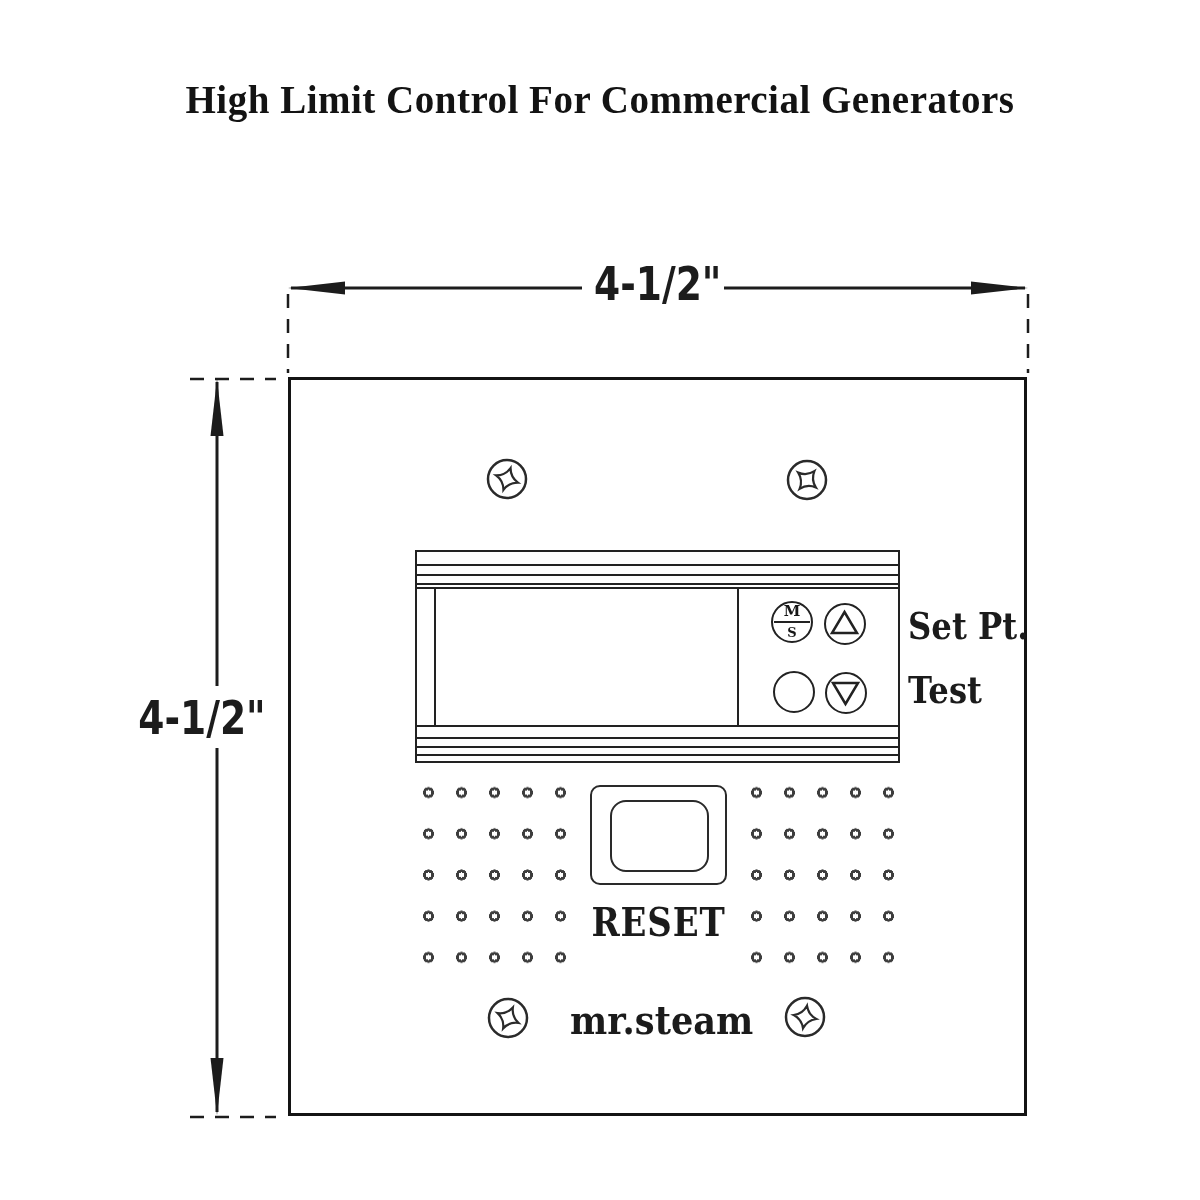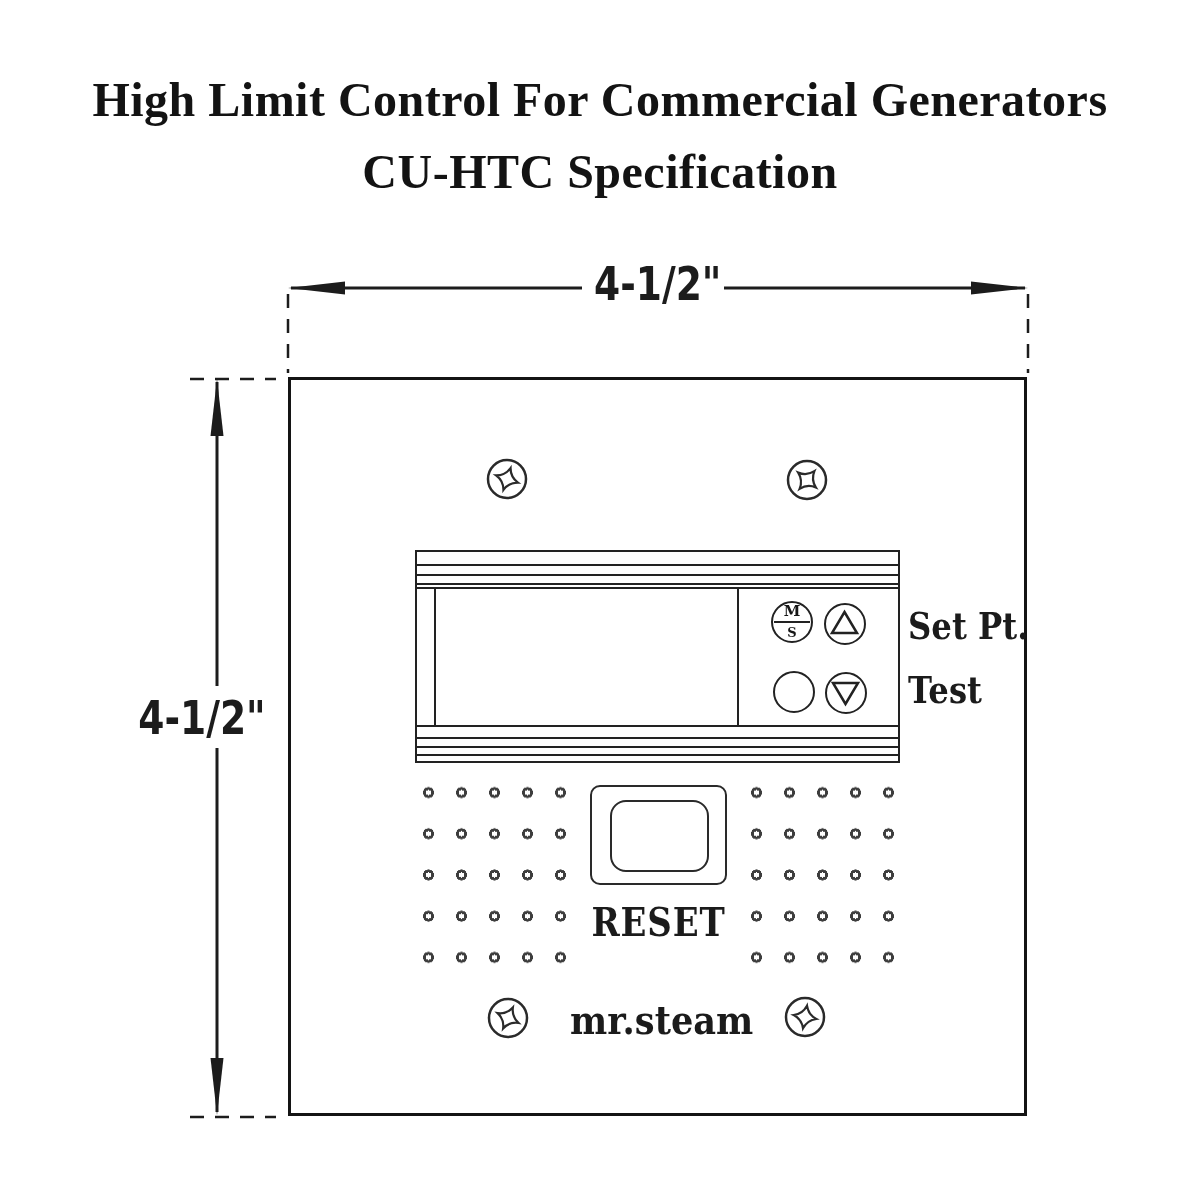--- a/index.html
+++ b/index.html
@@ -1,21 +1,21 @@
 <!DOCTYPE html>
 <html><head>
 <meta charset="utf-8">
 <style>
   html,body{margin:0;padding:0;background:#fff;}
   .stage{position:relative;width:1200px;height:1200px;background:#ffffff;overflow:hidden;
          font-family:"Liberation Serif",serif;color:#161616;}
 
   
   .title{position:absolute;left:0;top:64px;width:1200px;text-align:center;
-         font-family:"Liberation Serif",serif;font-weight:700;font-size:48px;
+         font-family:"Liberation Serif",serif;font-weight:700;font-size:39px;
          letter-spacing:.5px;line-height:72px;color:#131313;}
 
   
   .dim-label{position:absolute;font-family:"DejaVu Sans","Liberation Sans",sans-serif;
              font-weight:700;font-size:47px;color:#1c1c1c;text-align:center;
              transform:scaleX(.8);transform-origin:center center;white-space:nowrap;}
   .dim-label.top{left:579px;top:256px;width:150px;}
   .dim-label.left{left:122px;top:690px;width:160px;}
 
   
@@ -64,21 +64,20 @@
   .abs-svg{position:absolute;left:0;top:0;pointer-events:none;}
   .screw{position:absolute;width:44px;height:44px;}
 </style>
 </head>
 <body>
 
 <div class="stage">
 
   <div class="title">
     <div>High Limit Control For Commercial Generators</div>
-    <div>CU-HTC Specification</div>
   </div>
 
   <svg class="abs-svg" width="1200" height="1200" viewBox="0 0 1200 1200">
 
     <line x1="291" y1="288" x2="582" y2="288" stroke="#1c1c1c" stroke-width="3"></line>
     <line x1="724" y1="288" x2="1025" y2="288" stroke="#1c1c1c" stroke-width="3"></line>
     <polygon points="288,288 345,281.5 345,294.5" fill="#1c1c1c"></polygon>
     <polygon points="1028,288 971,281.5 971,294.5" fill="#1c1c1c"></polygon>
     <line x1="288" y1="294" x2="288" y2="373" stroke="#1c1c1c" stroke-width="2.5" stroke-dasharray="14 11"></line>
     <line x1="1028" y1="294" x2="1028" y2="373" stroke="#1c1c1c" stroke-width="2.5" stroke-dasharray="14 11"></line>

